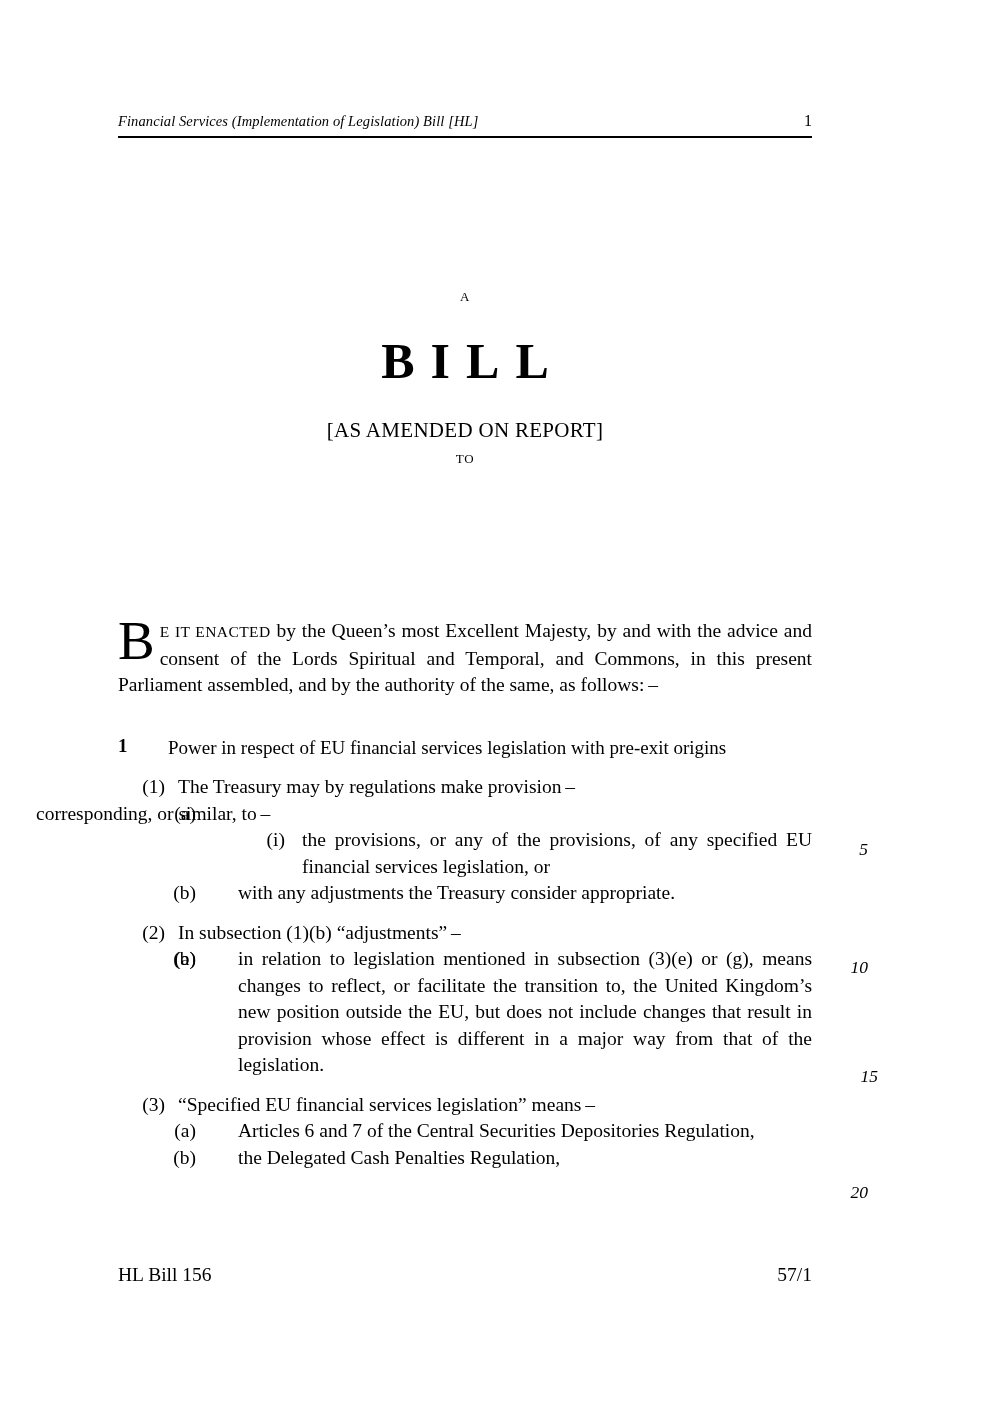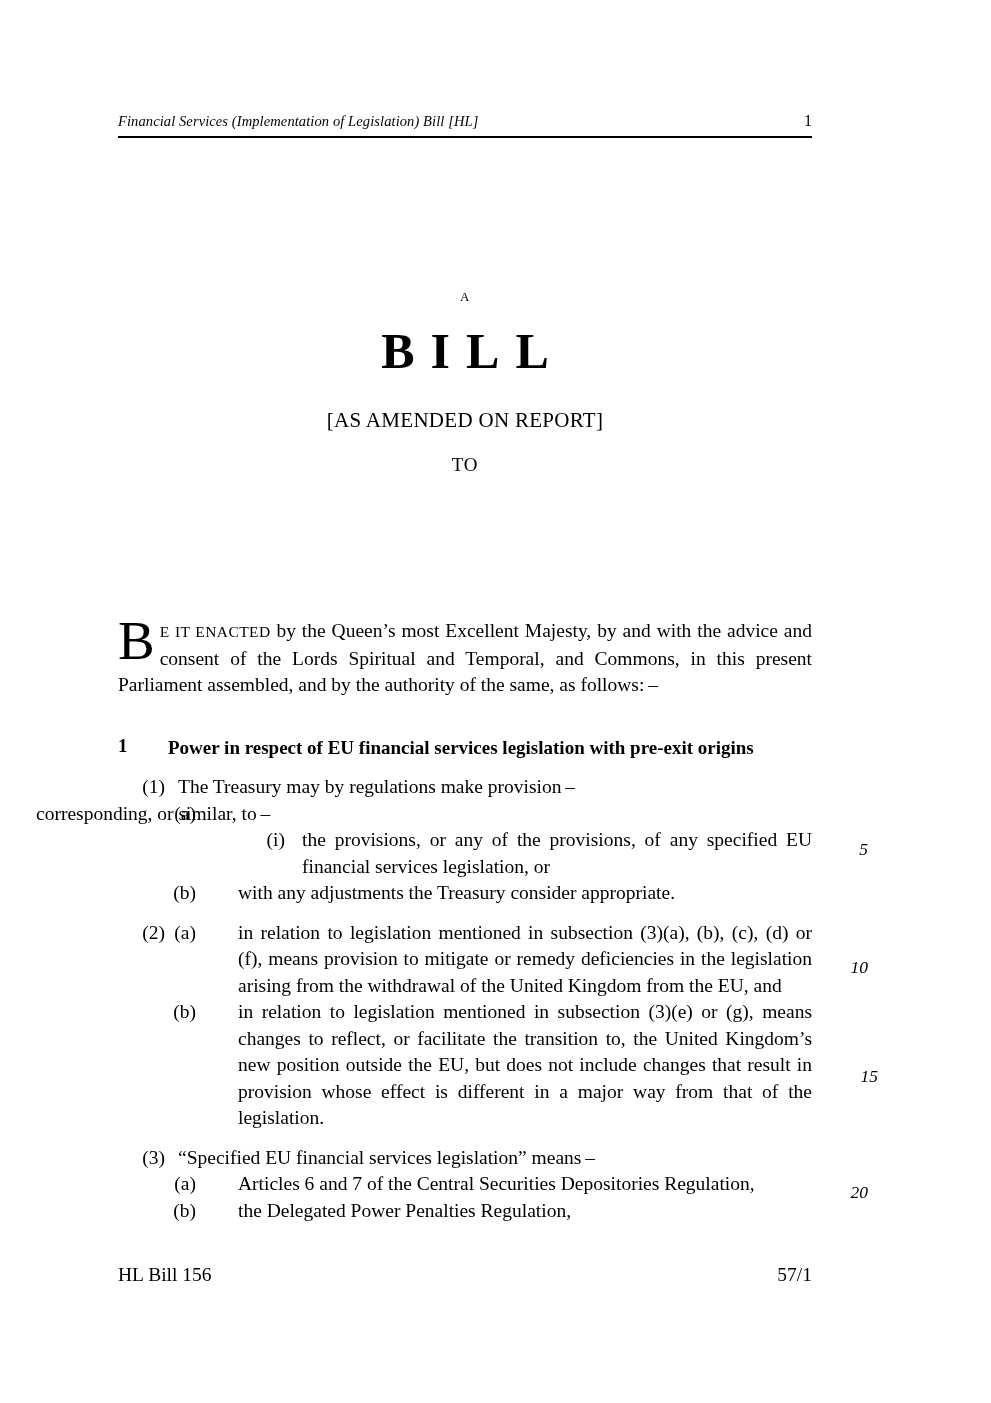--- a/index.html
+++ b/index.html
@@ -54,36 +54,36 @@
     top: 290px;
     width: 694px;
     text-align: center;
   }
   .title-a {
     font-size: 13px;
     letter-spacing: 0.5px;
     line-height: 1;
   }
   .title-bill {
-    margin-top: 22px;
+    margin-top: 32px;
     font-size: 50px;
     font-weight: bold;
     letter-spacing: 16px;
     text-indent: 16px;
     line-height: 1.05;
     text-align: center;
   }
   .title-amended {
     margin-top: 30px;
     font-size: 21px;
     letter-spacing: 0.3px;
   }
   .title-to {
-    margin-top: 21px;
-    font-size: 19px;
+    margin-top: 8px;
+    font-size: 13px;
     letter-spacing: 0.8px;
   }
 
   
   .longtitle {
     position: absolute;
     left: 118px;
     top: 503px;
     width: 694px;
     font-size: 19.5px;
@@ -132,21 +132,21 @@
     position: absolute;
     left: 118px;
     top: 0;
     font-size: 19px;
     font-weight: bold;
   }
   .section-title {
     margin-left: 168px;
     margin-right: 180px;
     font-size: 19px;
-    font-weight: bold;
+    font-weight: normal;
     line-height: 26px;
   }
 
   .subsec {
     position: relative;
     margin-bottom: 13px;
   }
   .subsec-row {
     position: relative;
   }
@@ -290,42 +290,42 @@
             <div class="subpara-text">the provisions, or any of the provisions, of any specified EU financial services legislation, or</div>
           </div>
           <div class="para-row">
             <div class="para-num">(b)</div>
             <div class="para-text">with any adjustments the Treasury consider appropriate.</div>
           </div>
         </div>
         <div class="subsec">
           <div class="subsec-row">
             <div class="subsec-num">(2)</div>
+            <div class="subsec-text nojust">In subsection (1)(b) “adjustments” –</div>
           </div>
           <div class="para-row">
             <div class="para-num">(a)</div>
-            <div class="para-text">in relation to legislation mentioned in subsection (3)(a), (b), (c), (d) or (f), means provision to mitigate or remedy deficiencies in the legislation arising from the withdrawal of the United Kingdom from the EU, and</div>
           </div>
           <div class="para-row">
             <div class="para-num">(b)</div>
             <div class="para-text">in relation to legislation mentioned in subsection (3)(e) or (g), means changes to reflect, or facilitate the transition to, the United Kingdom’s new position outside the EU, but does not include changes that result in provision whose effect is different in a major way from that of the legislation.</div>
           </div>
         </div>
         <div class="subsec">
           <div class="subsec-row">
             <div class="subsec-num">(3)</div>
             <div class="subsec-text nojust">“Specified EU financial services legislation” means –</div>
           </div>
           <div class="para-row">
             <div class="para-num">(a)</div>
             <div class="para-text">Articles 6 and 7 of the Central Securities Depositories Regulation,</div>
           </div>
           <div class="para-row">
             <div class="para-num">(b)</div>
-            <div class="para-text">the Delegated Power Penalties Regulation,</div>
+            <div class="para-text">the Delegated Cash Penalties Regulation,</div>
           </div>
         </div>
       </div>
   </div>
 
   <div class="linenos" id="linenos">
       <div class="lineno" style="left: 828px; top: 841px;">5</div>
       <div class="lineno" style="left: 828px; top: 959px;">10</div>
       <div class="lineno" style="left: 838px; top: 1068px;">15</div>
       <div class="lineno" style="left: 828px; top: 1184px;">20</div>

